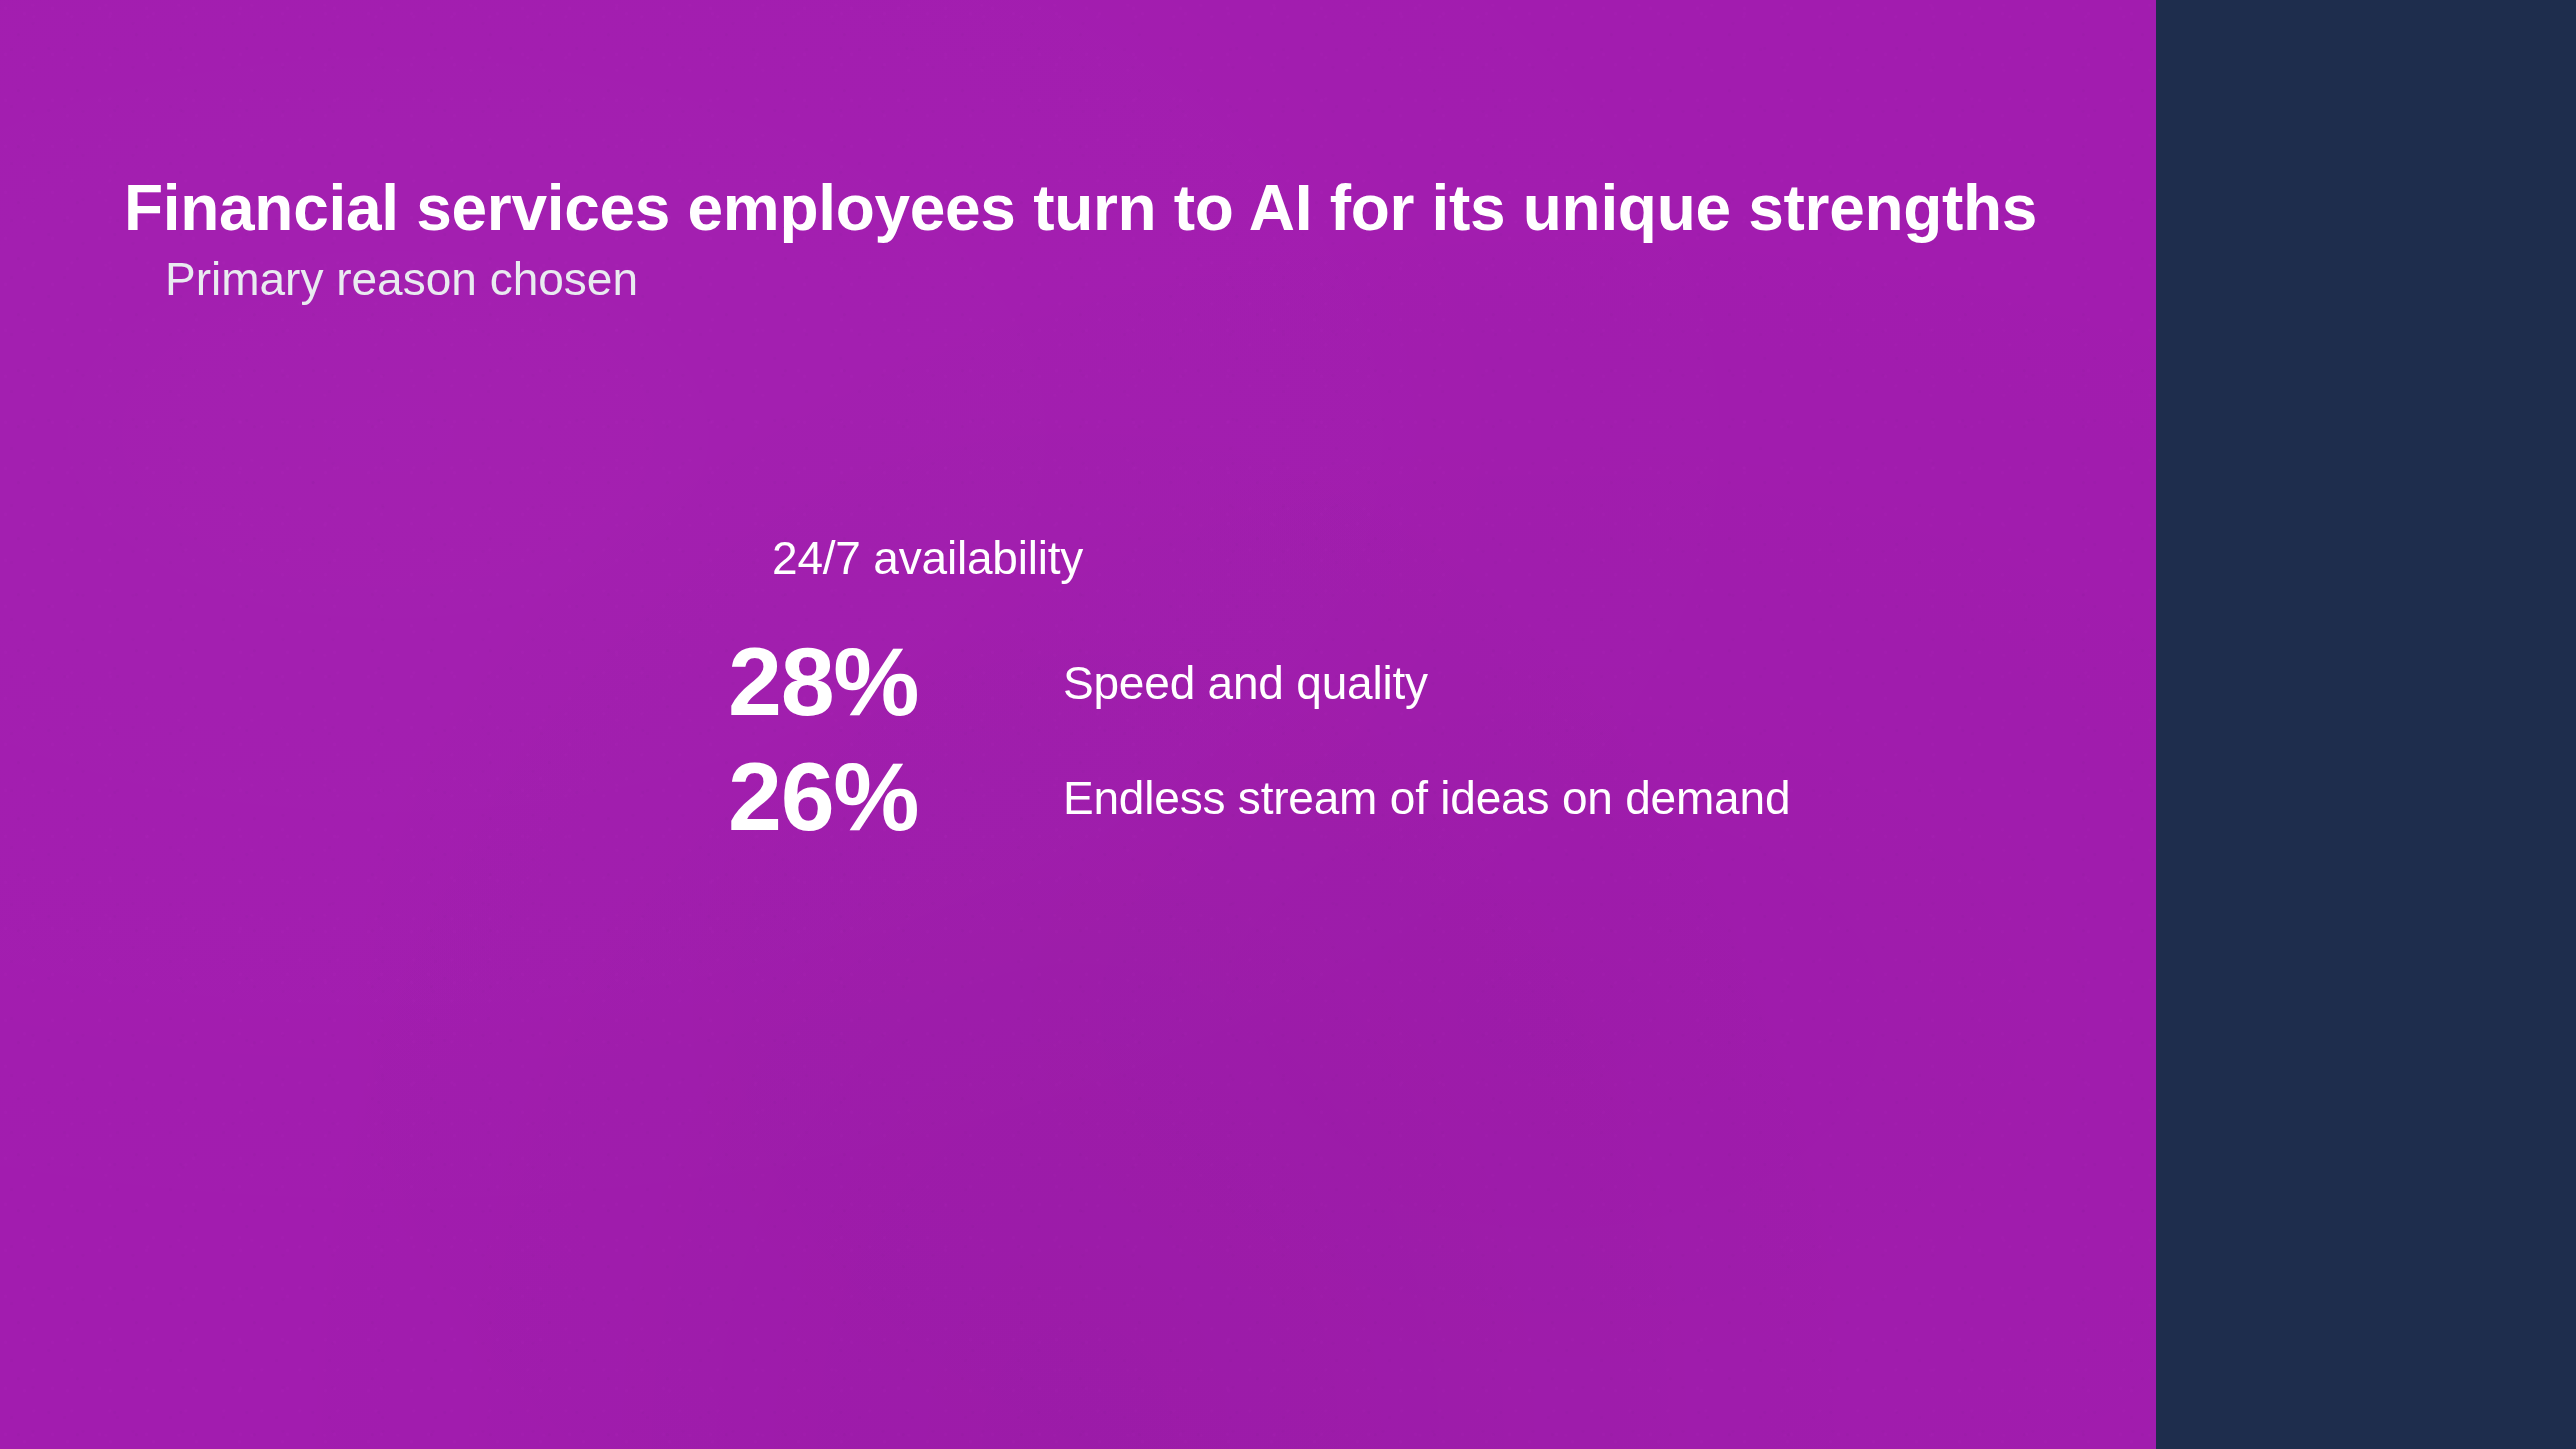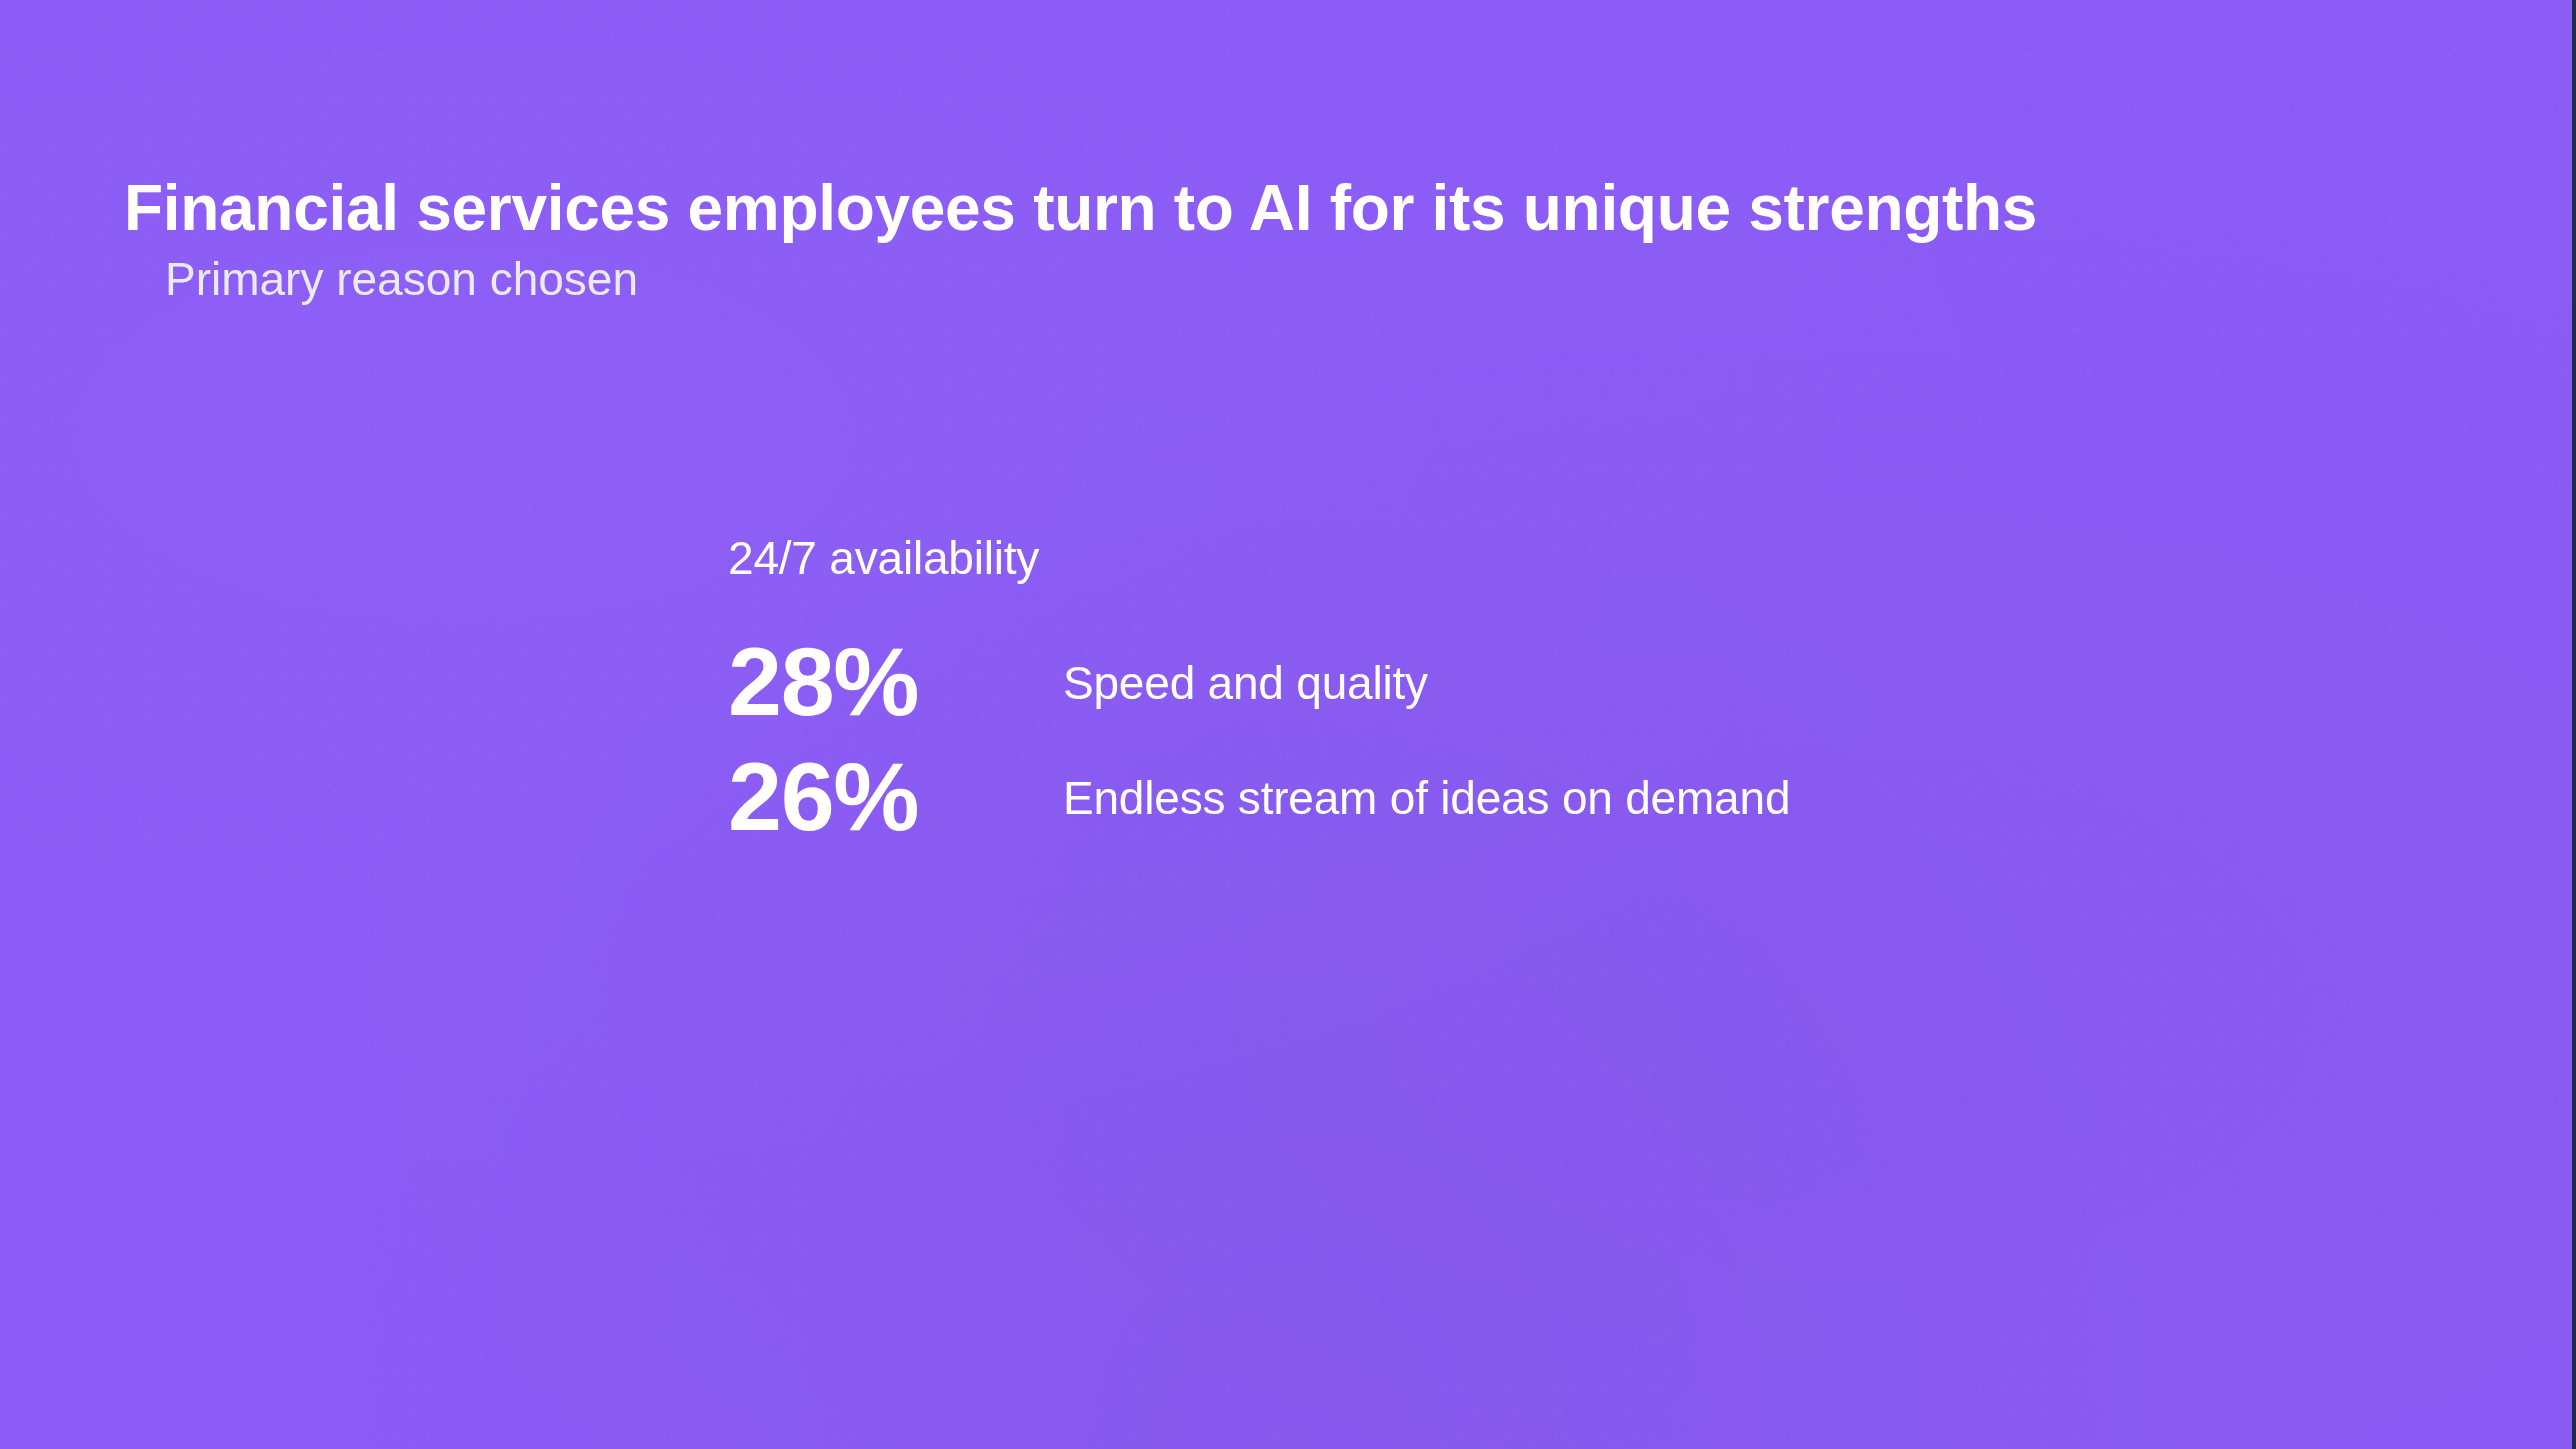--- a/index.html
+++ b/index.html
@@ -4,24 +4,24 @@
 <title>Financial services employees turn to AI for its unique strengths</title>
 <style>
   html, body {
     margin: 0;
     padding: 0;
     background: #1e2d4d;
   }
 
   .slide {
     position: relative;
-    width: 2572px;
+    width: 2156px;
     height: 1449px;
     overflow: hidden;
-    background-color: #8b5cf6;
+    background-color: #a21caf;
     font-family: "Liberation Sans", sans-serif;
     -webkit-font-smoothing: antialiased;
   }
 
   
   .slide::before {
     content: "";
     position: absolute;
     inset: 0;
     pointer-events: none;
@@ -103,21 +103,21 @@
   .stat-label {
     flex: 1 1 auto;
     font-size: 46px;
     font-weight: 400;
     line-height: 1;
     color: #ffffff;
     letter-spacing: -0.2px;
     white-space: nowrap;
   }
   
-  .stat-row.row-1 .stat-label { position: relative; top: -9px; }
+  .stat-row.row-1 .stat-label { position: relative; top: -9px; margin-left: 44px; }
   .stat-row.row-2 .stat-label { position: relative; top:   1.3px; }
   .stat-row.row-3 .stat-label { position: relative; top:   1.3px; }
 </style>
 </head>
 <body>
 
 <div class="slide">
   <div class="layer">
 
     <h1 class="title">Financial services employees turn to AI for its unique strengths</h1>

